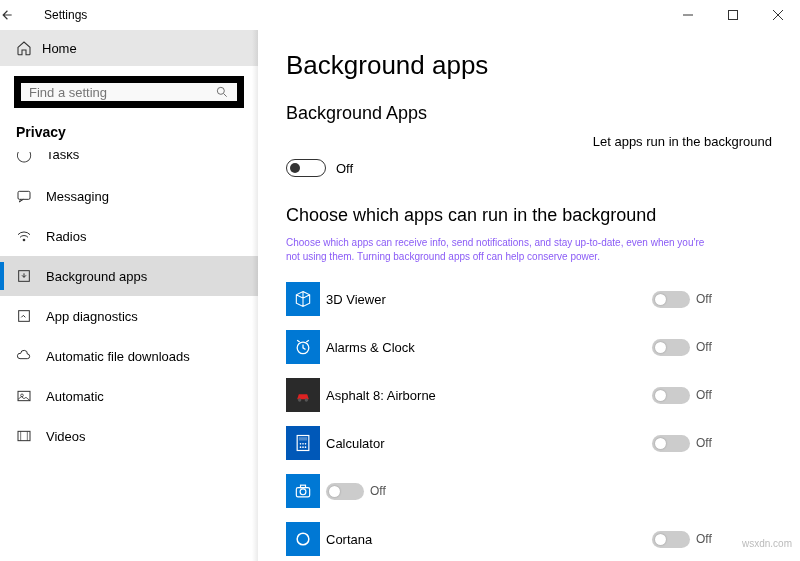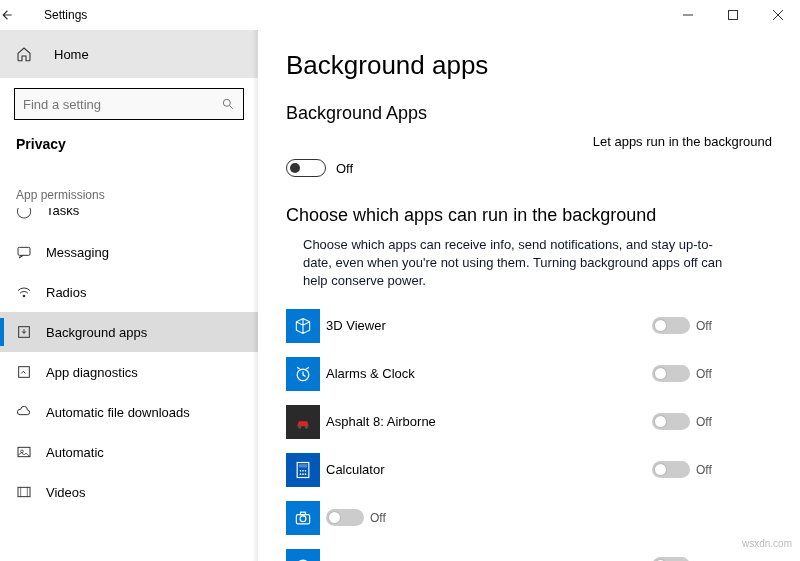--- a/index.html
+++ b/index.html
@@ -40,29 +40,29 @@
   }
   .sidebar::after{
     content:"";
     position:absolute;
     right:0; top:0; bottom:0;
     width:6px;
     background: linear-gradient(to left, rgba(0,0,0,0.08), transparent);
   }
   .home-row {
     background:#e6e6e6;
-    height:48px;
+    height:36px;
     display:flex; align-items:center;
-    padding-left:16px; gap:22px;
+    padding-left:16px; gap:10px;
     font-size:13px;
   }
   .search {
     margin:10px 14px;
     height:32px;
-    border:1px solid #000000;
+    border:7px solid #000000;
     display:flex; align-items:center;
     padding:0 8px;
     background:#f9f9f9;
   }
   .search input {
     flex:1; border:none; background:transparent; outline:none;
     font-size:13px; color:#666;
   }
   .cat-title {
     font-weight:600; font-size:14px; padding:6px 16px 12px;
@@ -93,21 +93,21 @@
   .subtext { font-size:13px; margin-bottom:10px;text-align:right;}
   .toggle-row { display:flex; align-items:center; gap:10px; margin-bottom:28px;}
   .toggle {
     width:40px; height:18px; border:1.5px solid #333; border-radius:10px;
     position:relative; background:#fff;
   }
   .toggle::after{
     content:""; position:absolute; width:10px; height:10px; border-radius:50%;
     background:#333; top:2.5px; left:3px;
   }
-  .desc { font-size:13px; color:#0f172a; line-height:1.4; margin-bottom:18px; max-width:430px;margin-left:17px;}
+  .desc { font-size:10px; color:#8b5cf6; line-height:1.4; margin-bottom:18px; max-width:430px;}
   .app-list { display:flex; flex-direction:column; gap:14px;}
   .app-row {
     display:flex; align-items:center; gap:6px;
     max-width:440px;
   }
   .app-icon {
     width:34px; height:34px; background:#0078d4;
     display:flex; align-items:center; justify-content:center;
     color:#fff; font-size:16px;
   }
@@ -172,21 +172,20 @@
     <div class="search">
       <input placeholder="Find a setting" style="">
       <span>
         <svg width="14" height="14" viewBox="0 0 24 24">
             <circle cx="10" cy="10" r="6" fill="none" stroke="#666" stroke-width="1.6"></circle>
             <line x1="15" y1="15" x2="20" y2="20" stroke="#666" stroke-width="1.6"></line>
           </svg>
       </span>
     </div>
     <div class="cat-title">Privacy</div>
-    <div class="section-label">App permissions</div>
     <ul class="nav-list">
       <li class="nav-item cut">
         <span class="nav-icon">◯</span>
         <span>Tasks</span>
       </li>
       <li class="nav-item">
         <span class="nav-icon">
             <svg width="16" height="16" viewBox="0 0 24 24">
               <rect x="3" y="5" width="18" height="12" rx="2" fill="none" stroke="#333" stroke-width="1.5"></rect>
               <path d="M7 17l-2 4 6-4" fill="none" stroke="#333" stroke-width="1.5"></path>

